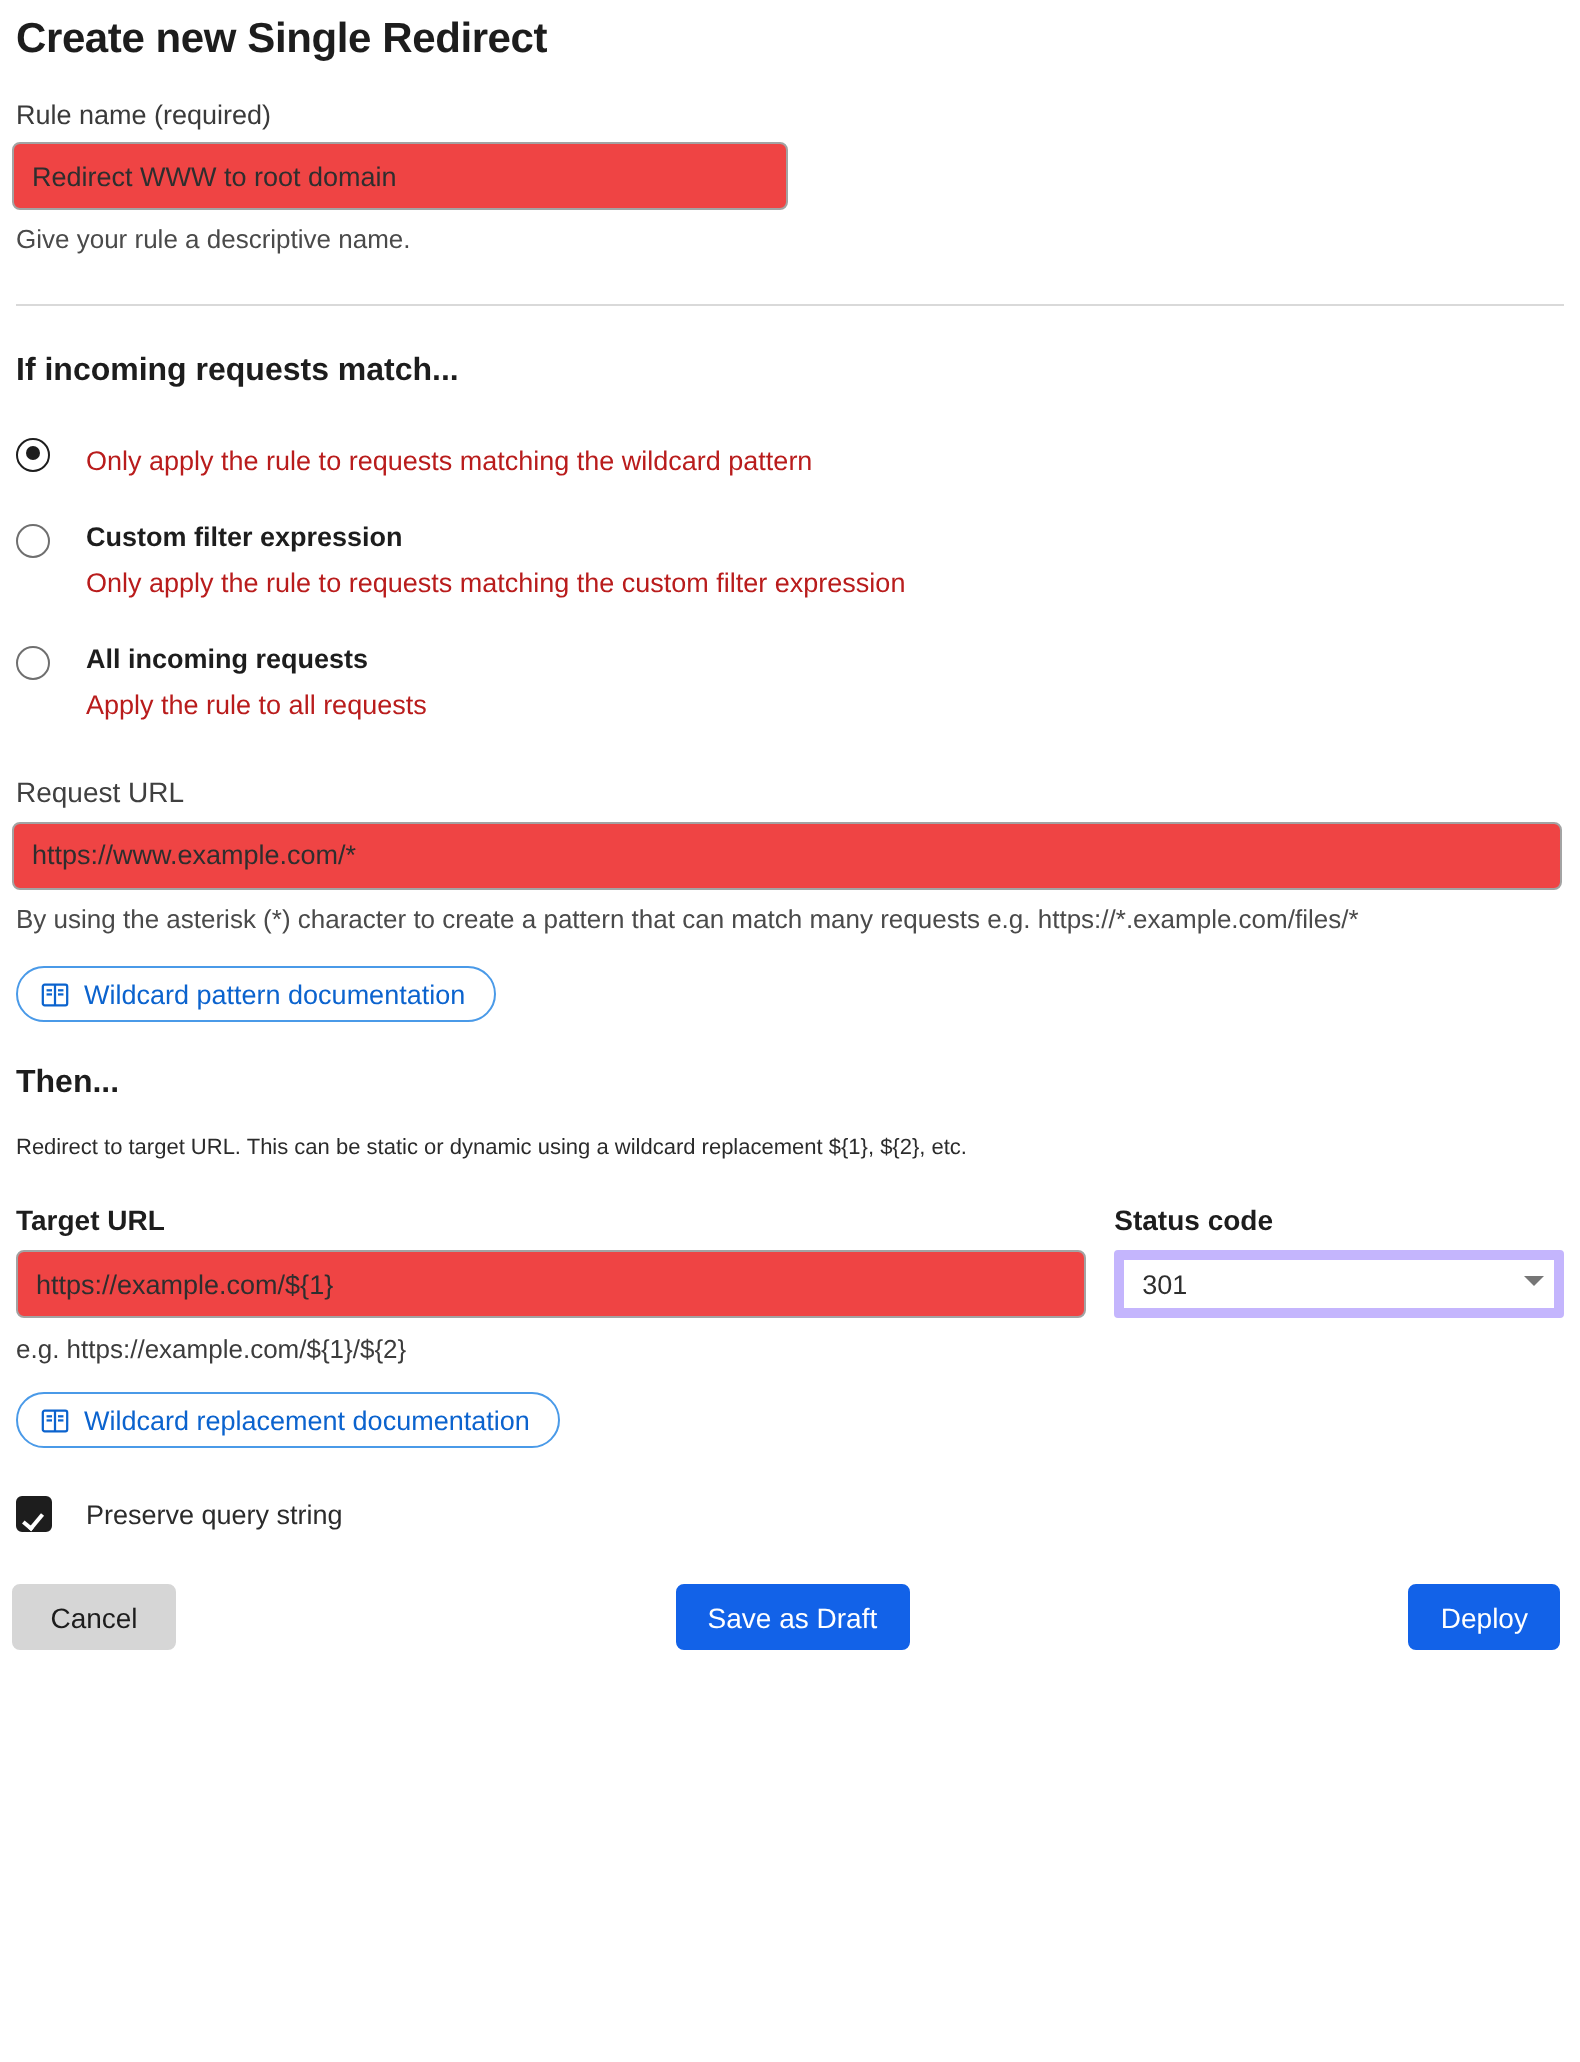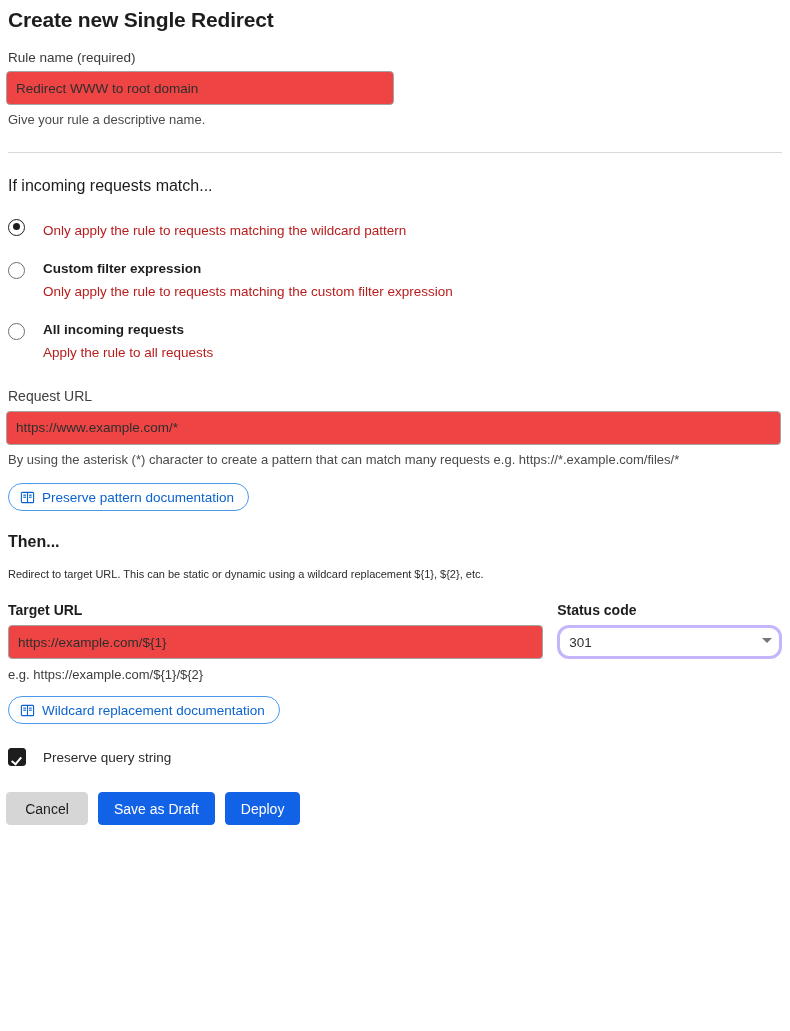--- a/index.html
+++ b/index.html
@@ -53,21 +53,21 @@
     margin: 6px 0 0 2px;
     line-height: 1.45;
   }
   .divider {
     height: 1px;
     background: #d9d9d9;
     margin: 22px 2px 0 2px;
   }
   .section-heading {
     font-size: 16px;
-    font-weight: normal;
+    font-weight: bold;
     color: #1d1d1d;
     margin: 24px 0 0 2px;
   }
   .radio-group { margin-top: 22px; }
   .radio-row {
     display: flex;
     align-items: flex-start;
     margin-bottom: 21px;
   }
   .radio {
@@ -152,22 +152,22 @@
     font-size: 14px;
     font-weight: bold;
     color: #1d1d1d;
     margin-bottom: 7px;
   }
   #target-url-input { width: 100%; }
   .select-wrap { position: relative; width: 100%; }
   .select-box {
     width: 100%;
     height: 34px;
-    border: 3px solid #c4b5fd;
-    border-radius: 12px;
+    border: 5px solid #c4b5fd;
+    border-radius: 2px;
     background: #fff;
     font-size: 13.5px;
     color: #2e2e2e;
     padding: 0 30px 0 9px;
     display: flex;
     align-items: center;
     cursor: pointer;
   }
   .select-caret {
     position: absolute;
@@ -211,22 +211,22 @@
     border-right: 2px solid #fff;
     border-bottom: 2px solid #fff;
     transform: rotate(40deg) translate(-1px, -2px);
   }
   .check-label {
     font-size: 13.5px;
     color: #2b2b2b;
   }
   .actions {
     display: flex;
-    justify-content: flex-start;
-    gap: 10px;
+    justify-content: space-between;
+    gap: 26px;
     margin: 26px 4px 14px 0;
   }
   .btn {
     height: 33px;
     border-radius: 4px;
     font-family: "Liberation Sans", sans-serif;
     font-size: 14px;
     border: 1px solid transparent;
     cursor: pointer;
     padding: 0 15px;
@@ -296,21 +296,21 @@
     <span>
       <svg width="15" height="15" viewBox="0 0 16 16" fill="none" stroke="#0b63ce" stroke-width="1.2">
         <rect x="1.5" y="2.5" width="13" height="11" rx="1"></rect>
         <line x1="8" y1="2.5" x2="8" y2="13.5"></line>
         <line x1="3.5" y1="5.5" x2="6.4" y2="5.5"></line>
         <line x1="3.5" y1="7.7" x2="6.4" y2="7.7"></line>
         <line x1="9.6" y1="5.5" x2="12.5" y2="5.5"></line>
         <line x1="9.6" y1="7.7" x2="12.5" y2="7.7"></line>
       </svg>
     </span>
-    <span>Preserve pattern documentation</span>
+    <span>Wildcard pattern documentation</span>
   </div>
 
   <div class="then-heading">Then...</div>
   <div class="then-desc">Redirect to target URL. This can be static or dynamic using a wildcard replacement ${1}, ${2}, etc.</div>
 
   <div class="then-row">
     <div class="col-target">
       <div class="col-label">Target URL</div>
       <input id="target-url-input" class="text-input" type="text" value="https://example.com/${1}" style="">
     </div>

